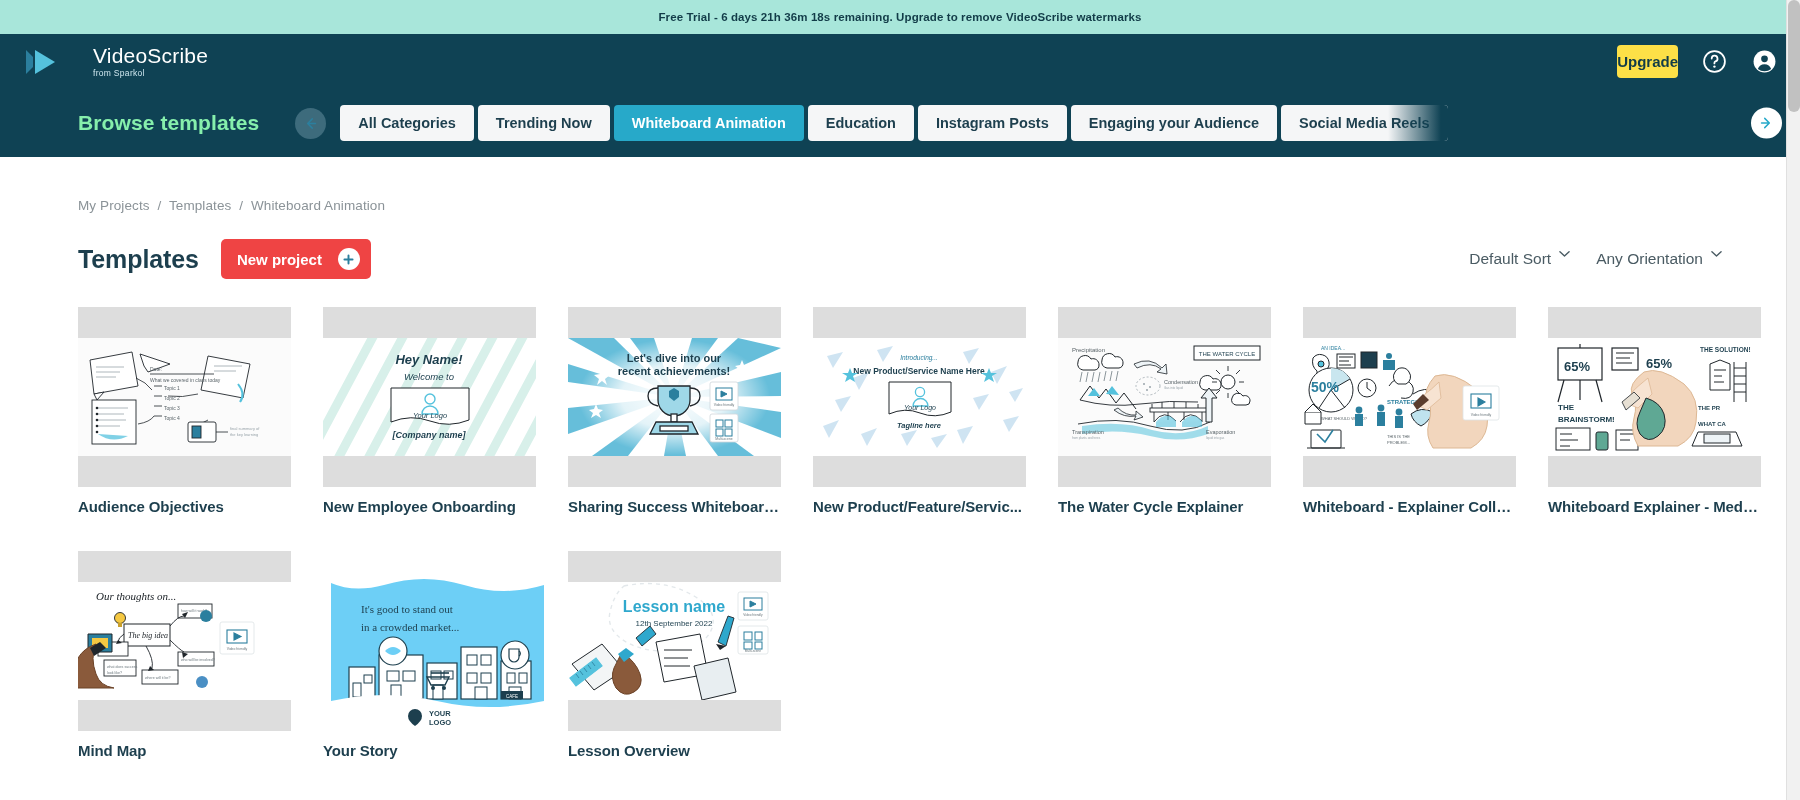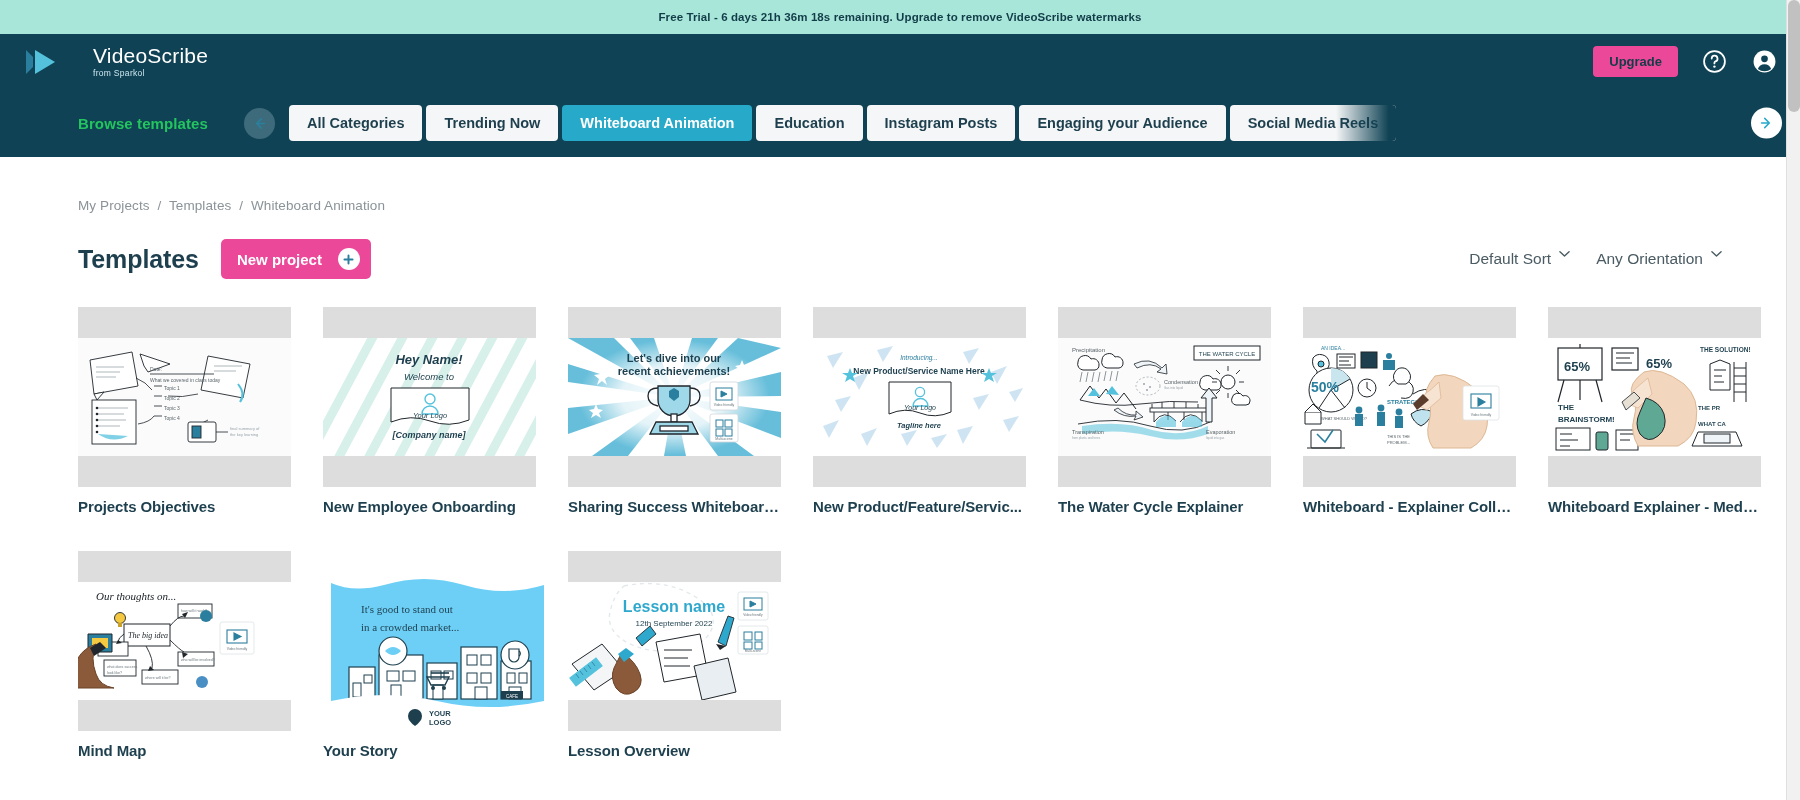--- a/index.html
+++ b/index.html
@@ -40,43 +40,43 @@
     font-size: 21px; color: #ffffff; font-weight: 400;
     letter-spacing: .2px;
   }
   .logo-sub {
     font-size: 8.5px; color: #cfe7ef; margin-top: 3px; letter-spacing: .3px;
   }
   .header-right {
     margin-left: auto; display: flex; align-items: center; gap: 22px;
   }
   .upgrade-btn {
-    background: #ec4899; color: #123c48;
+    background: #fde047; color: #123c48;
     border: none; border-radius: 4px;
-    font-family: inherit; font-size: 13px; font-weight: bold;
-    padding: 8px 16px; cursor: pointer;
+    font-family: inherit; font-size: 15px; font-weight: bold;
+    padding: 8px 0; cursor: pointer;
   }
   .icon-btn {
     width: 28px; height: 28px; display: flex;
     align-items: center; justify-content: center;
     cursor: pointer; background: none; border: none; padding: 0;
   }
 
   
   .catnav {
     height: 68px;
     background: #0f4254;
     display: flex;
     align-items: center;
     padding-left: 78px;
     position: relative;
     overflow: hidden;
   }
   .browse-title {
-    font-size: 15px; font-weight: bold; color: #22c55e;
+    font-size: 21px; font-weight: bold; color: #86efac;
     white-space: nowrap; letter-spacing: .1px;
   }
   .arrow-left {
     width: 31px; height: 31px; border-radius: 50%;
     background: #3d6b7c; border: none; cursor: pointer;
     margin-left: 36px; flex: 0 0 auto;
     display: flex; align-items: center; justify-content: center;
   }
   .pills {
     display: flex; align-items: center; gap: 4px;
@@ -112,21 +112,21 @@
   .breadcrumb span { cursor: pointer; }
   .breadcrumb .sep { margin: 0 4px; cursor: default; }
   .breadcrumb .current { cursor: default; }
 
   .toolbar {
     display: flex; align-items: center; margin-top: 26px;
   }
   .page-title { font-size: 25px; font-weight: bold; color: #1d3f4e; letter-spacing: -.1px; }
   .new-project-btn {
     margin-left: 22px;
-    background: #ec4899; color: #fff;
+    background: #ef4444; color: #fff;
     border: none; border-radius: 5px;
     font-family: inherit; font-size: 15px; font-weight: bold;
     padding: 9px 11px 9px 16px;
     display: flex; align-items: center; gap: 16px; cursor: pointer;
   }
   .plus-circle {
     width: 22px; height: 22px; border-radius: 50%; background: #fff;
     display: flex; align-items: center; justify-content: center;
     flex: 0 0 auto;
   }
@@ -319,21 +319,21 @@
             <rect x="114" y="88" width="9" height="12" fill="#2b7f9e"></rect>
             <path d="M138 94 h12" stroke-width=".8" fill="none"></path>
           </g>
           <g fill="#9aa5ab" font-size="4" font-family="Liberation Sans, sans-serif">
             <text x="152" y="92">final summary of</text>
             <text x="152" y="98">the key learning</text>
           </g>
           <path d="M160 46 q8 10 2 18" stroke="#55c2dd" stroke-width="2" fill="none"></path>
         </svg>
       </div>
-      <div class="card-label">Projects Objectives</div>
+      <div class="card-label">Audience Objectives</div>
     </div>
 
     <div class="card">
       <div class="thumb">
         <svg class="art" viewBox="0 0 213 118">
           <rect width="213" height="118" fill="#ffffff"></rect>
           <g stroke="#d8f0ea" stroke-width="9">
             <path d="M-20 130 L60 -20M10 130 L90 -20M40 130 L120 -20M70 130 L150 -20M100 130 L180 -20M130 130 L210 -20M160 130 L240 -20M190 130 L270 -20"></path>
           </g>
           <text x="106" y="26" text-anchor="middle" font-family="Liberation Sans, sans-serif" font-size="13" font-weight="bold" font-style="italic" fill="#1d3f4e">Hey Name!</text>

